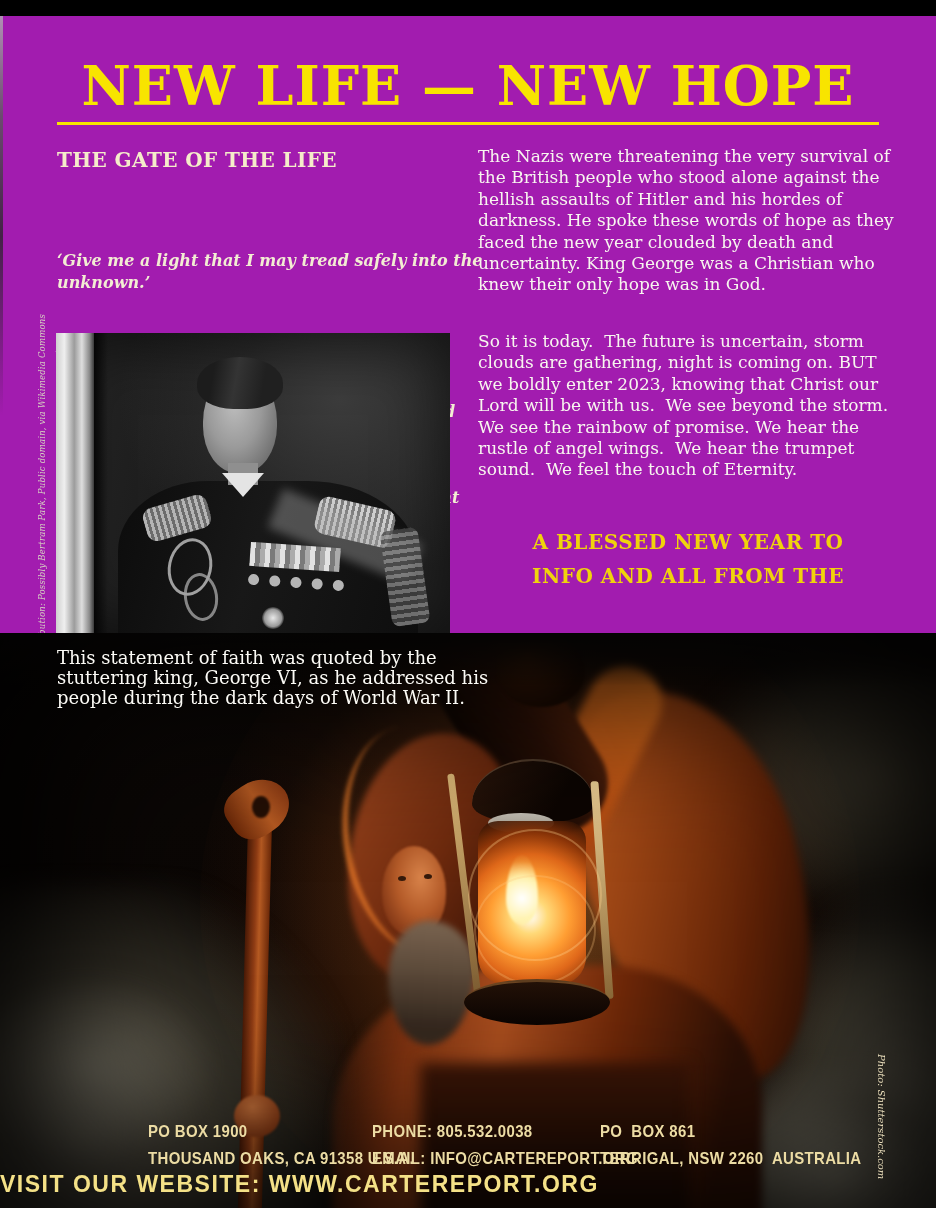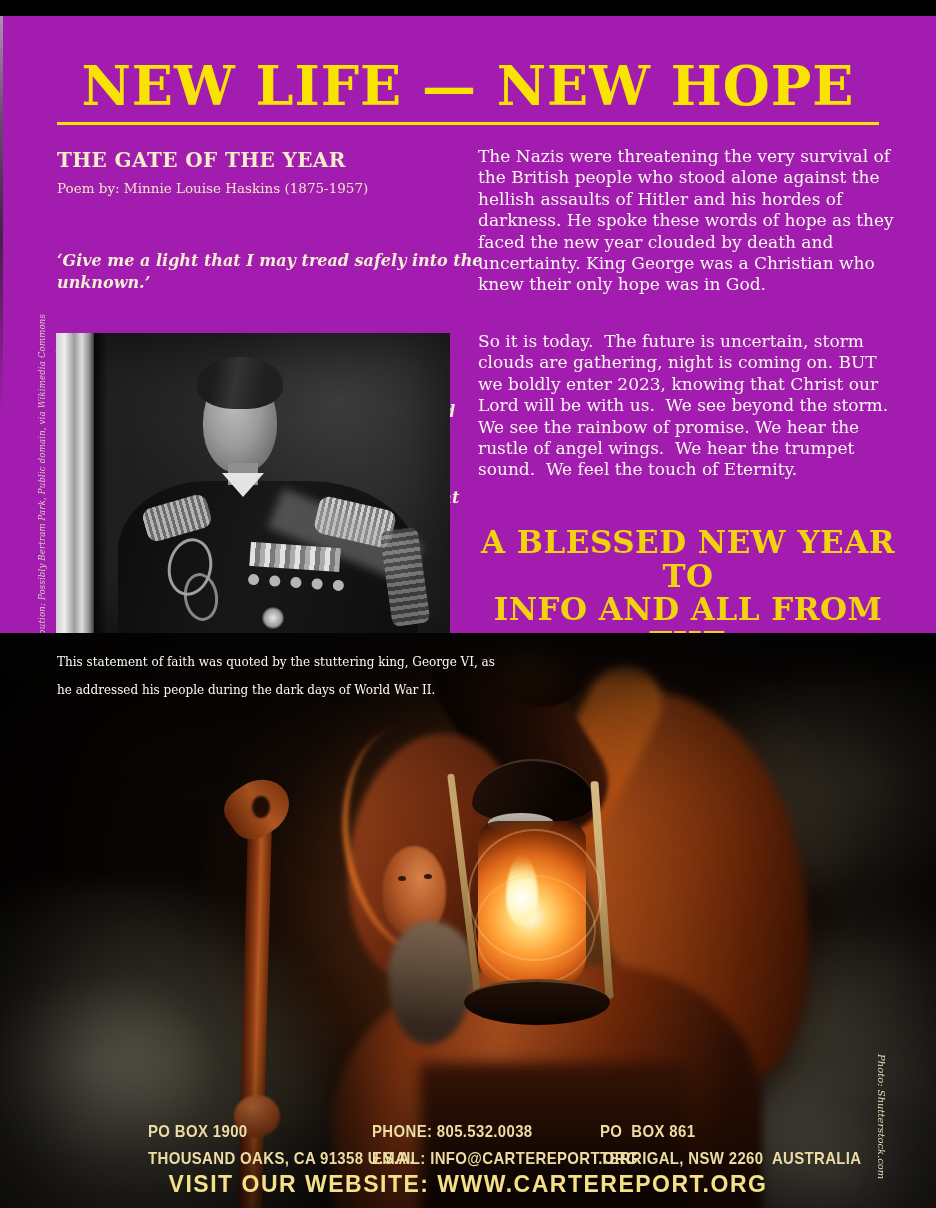--- a/index.html
+++ b/index.html
@@ -69,28 +69,28 @@
     background:radial-gradient(circle,#e8e8e8 0%, #9a9a9a 55%, rgba(60,60,60,0) 75%); }
   .kp-braid { position:absolute; left:330px; top:196px; width:38px; height:96px; transform:rotate(-8deg);
     background:repeating-linear-gradient(0deg,#8e8e8e 0 4px,#4a4a4a 4px 8px); opacity:.75; border-radius:8px; }
 
   .king-attribution { position:absolute; left:34px; top:317px; height:304px; width:16px;
     display:flex; align-items:center; justify-content:center; }
   .king-attribution span { writing-mode:vertical-rl; transform:rotate(180deg); white-space:nowrap;
     font-style:italic; font-size:8.5px; color:#d6d1c2; letter-spacing:.2px; }
 
   .king-caption { position:absolute; left:57px; top:632px; width:446px;
-    font-size:12px; line-height:28px; color:#fcfbf6; z-index:12; }
+    font-size:18px; line-height:20px; color:#fcfbf6; z-index:12; }
 
   
   .para { position:absolute; left:478px; width:420px; font-size:17px; line-height:21.4px; color:#f8f6ef; }
   .para-1 { top:130px; }
   .para-2 { top:315px; }
   .blessing { position:absolute; left:468px; top:510px; width:440px; text-align:center;
-    font-weight:bold; font-size:31px; line-height:33.5px; color:#f0d30c; letter-spacing:.5px; }
+    font-weight:bold; font-size:20px; line-height:33.5px; color:#f0d30c; letter-spacing:.5px; }
 
   
   .lantern-photo { position:absolute; left:0; top:617px; width:936px; height:591px;
     background:linear-gradient(180deg,#0c0806 0%, #0a0604 60%, #0b0705 100%); overflow:hidden; }
   .lantern-photo > div { position:absolute; }
   .lp-rock-left { left:-90px; top:250px; width:430px; height:420px;
     background:radial-gradient(ellipse at 40% 60%, #6b675a 0%, #474337 35%, #2a271f 58%, rgba(0,0,0,0) 78%);
     filter:blur(10px); opacity:.85; }
   .lp-rock-left2 { left:-40px; top:340px; width:260px; height:190px;
     background:radial-gradient(ellipse, #908c7c 0%, rgba(80,76,64,0) 70%); filter:blur(9px); opacity:.6; }
@@ -167,39 +167,38 @@
     box-shadow:inset 0 0 150px 70px rgba(0,0,0,.85);
     background:linear-gradient(180deg,#100d0b 0%, rgba(16,13,11,0) 9%); }
 
   
   .footer-col { position:absolute; top:1102px; z-index:12;
     font-family:"Liberation Sans", sans-serif; font-weight:bold; font-size:17px; line-height:27px;
     letter-spacing:.4px; color:#ecdca4; transform:scaleX(.88); transform-origin:left top; }
   .footer-col-1 { left:148px; }
   .footer-col-2 { left:372px; }
   .footer-col-3 { left:600px; }
-  .website-line { position:absolute; top:1155px; left:0; width:100%; text-align:center; z-index:12;
+  .website-line { position:absolute; top:1155px; left:0; width:100%; text-align:left; z-index:12;
     font-family:"Liberation Sans", sans-serif; font-weight:bold; font-size:23px; letter-spacing:1.5px;
     color:#f4e187; }
   .shutterstock-credit { position:absolute; left:876px; top:1038px; height:140px; z-index:12; }
   .shutterstock-credit span { writing-mode:vertical-rl; white-space:nowrap;
     font-style:italic; font-size:10px; color:#e9ddbb; }
 </style>
 </head>
 <body>
 
 <div class="page">
 
   <div class="edge-artifact"></div>
 
   <h1 class="page-title">NEW LIFE — NEW HOPE</h1>
   <div class="title-rule"></div>
 
-  <div class="gate-heading">THE GATE OF THE YEAR</div>
-  <div class="gate-byline">Poem by: Minnie Louise Haskins (1875-1957)</div>
+  <div class="gate-heading">THE GATE OF THE LIFE</div>
   <div class="poem pre">
     <div>‘Give me a light that I may tread safely into the unknown.’</div>
     <div>And he replied:</div>
     <div>‘Go out into the darkness and put your hand into the hand</div>
     <div>of God. That shall be to you better than light and safer than</div>
     <div>a known way.’”</div>
   </div>
 
   <div class="king-photo">
     <div class="kp-pillar"></div>

